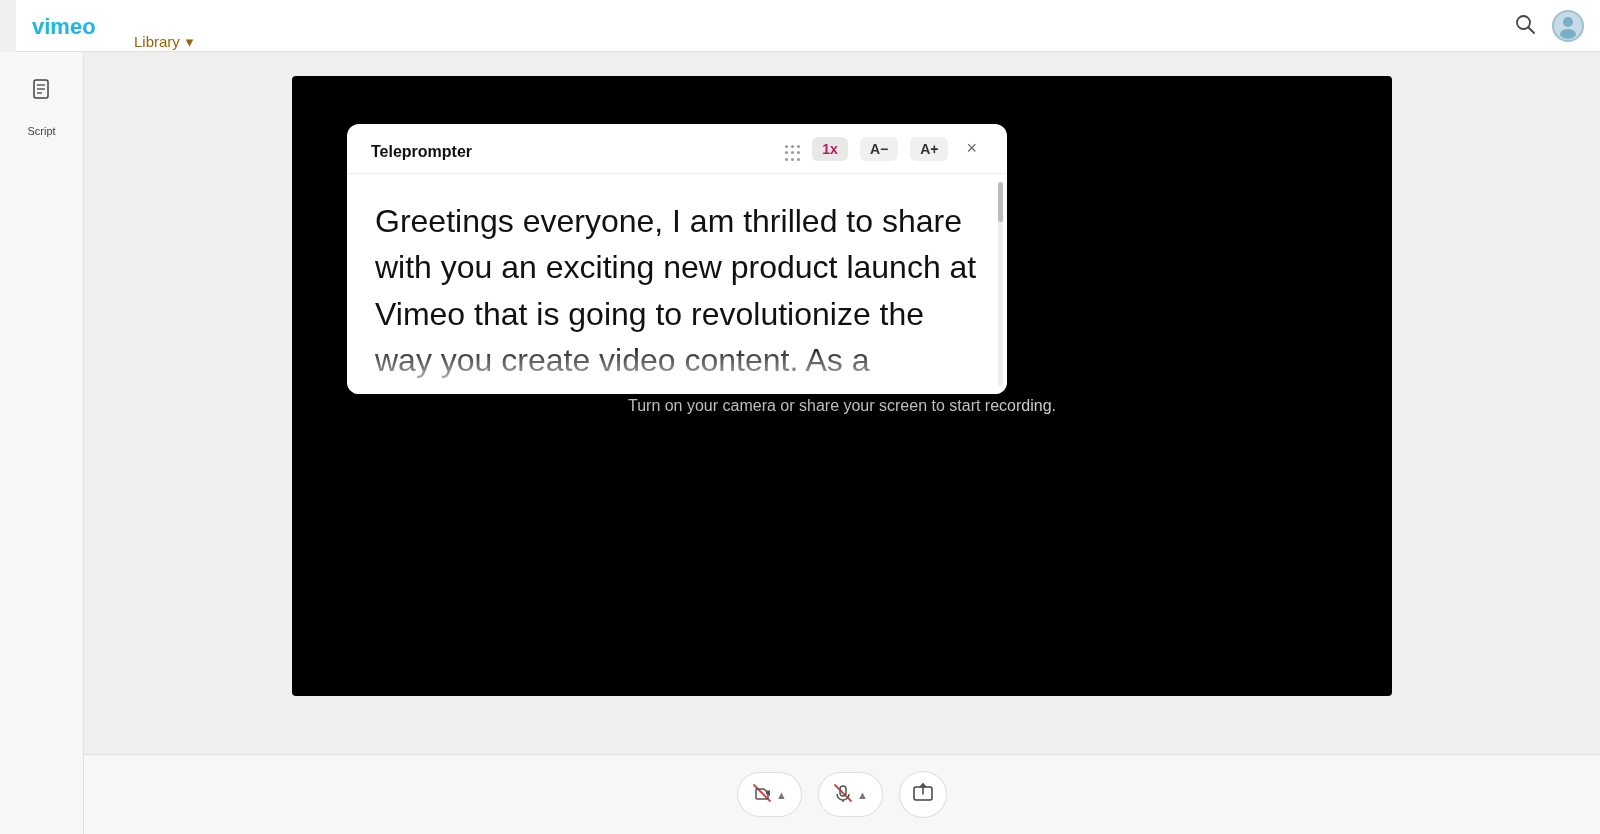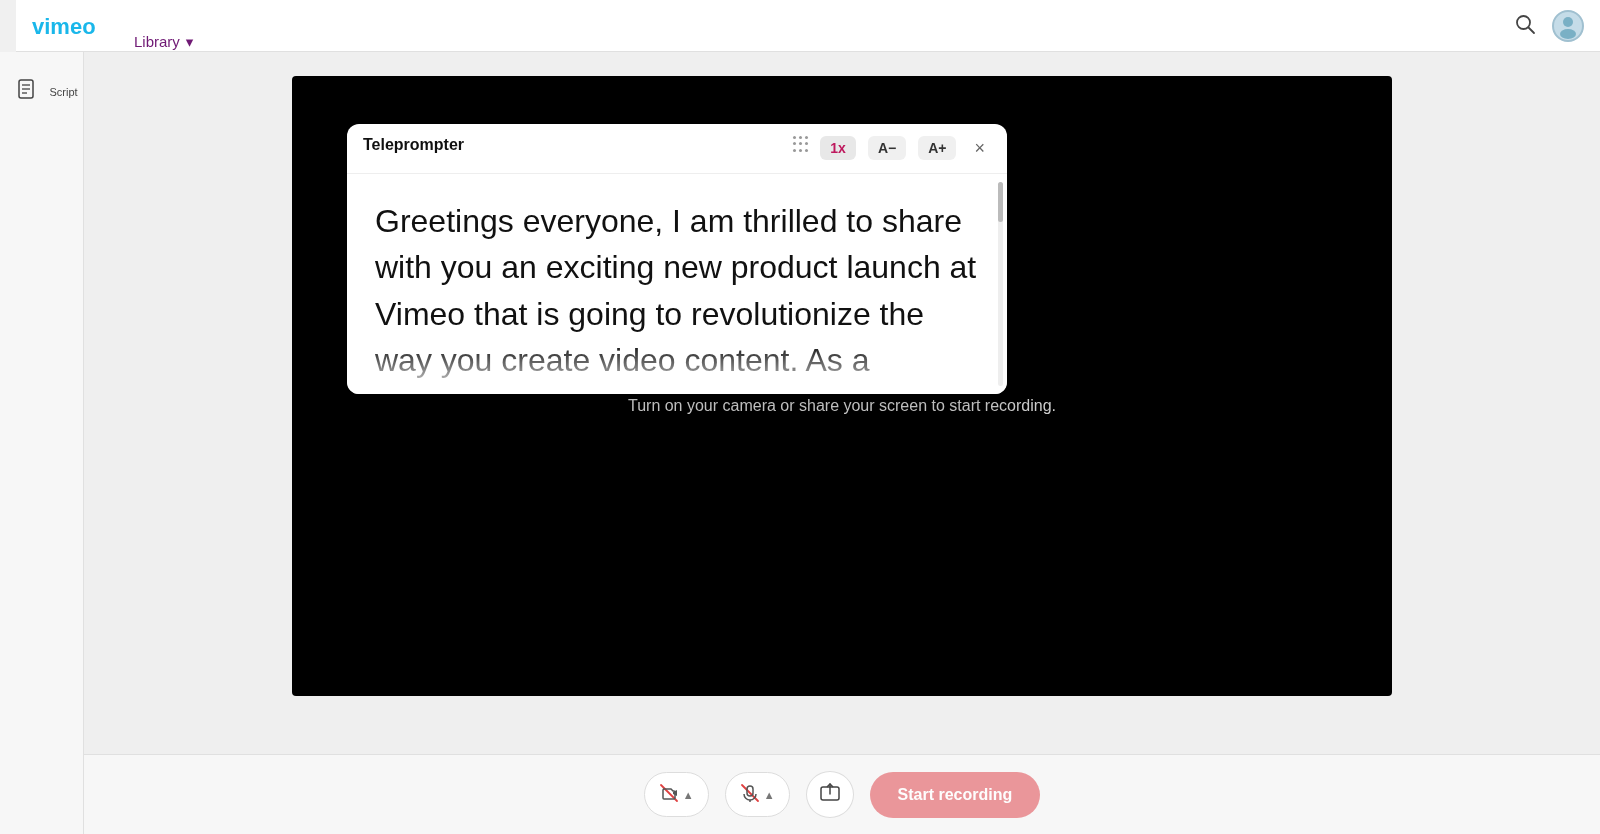--- a/index.html
+++ b/index.html
@@ -34,21 +34,21 @@
       height: 28px;
     }
     .library-dropdown {
       display: flex;
       align-items: center;
       gap: 6px;
       padding: 6px 10px;
       border-radius: 6px;
       cursor: pointer;
       font-size: 15px;
-      color: #701a75;
+      color: #a16207;
       font-weight: 400;
       margin-top: 32px;
     }
     .nav-right {
       margin-left: auto;
       display: flex;
       align-items: center;
       gap: 16px;
     }
     .search-icon-btn {
@@ -78,23 +78,23 @@
       background: #f7f7f7;
       border-right: 1px solid #e0e0e0;
       display: flex;
       flex-direction: column;
       align-items: center;
       padding-top: 16px;
       z-index: 50;
     }
     .sidebar-item {
       display: flex;
-      flex-direction: row;
-      align-items: center;
-      gap: 12px;
+      flex-direction: column;
+      align-items: center;
+      gap: 20px;
       padding: 10px 8px;
       border-radius: 8px;
       cursor: pointer;
       width: 68px;
       color: #444;
     }
     .sidebar-item .icon { font-size: 20px; }
     .sidebar-item .label { font-size: 11px; color: #444; }
 
     
@@ -194,22 +194,22 @@
       left: 263px;
       width: 660px;
       background: #fff;
       border-radius: 12px;
       box-shadow: 0 8px 32px rgba(0,0,0,0.18);
       z-index: 200;
       overflow: hidden;
     }
     .teleprompter-header {
       display: flex;
-      align-items: flex-start;
-      padding: 12px 16px;
+      align-items: flex-end;
+      padding: 12px 24px;
       border-bottom: 1px solid #eee;
       gap: 12px;
     }
     .teleprompter-title {
       font-size: 16px;
       font-weight: 600;
       color: #111;
       flex: 1;
     }
     .drag-handle {
@@ -408,14 +408,13 @@
   </div>
 
   <button class="toolbar-btn-icon">
     <svg width="22" height="22" viewBox="0 0 22 22" fill="none">
       <rect x="2" y="5" width="18" height="13" rx="2" stroke="#444" stroke-width="1.5"></rect>
       <line x1="11" y1="2" x2="11" y2="12" stroke="#444" stroke-width="1.5" stroke-linecap="round"></line>
       <polyline points="8,5 11,2 14,5" stroke="#444" stroke-width="1.5" fill="none" stroke-linejoin="round"></polyline>
     </svg>
   </button>
 
-  <button class="start-recording-btn">Start recording</button>
 </div>
 
 </body></html>

